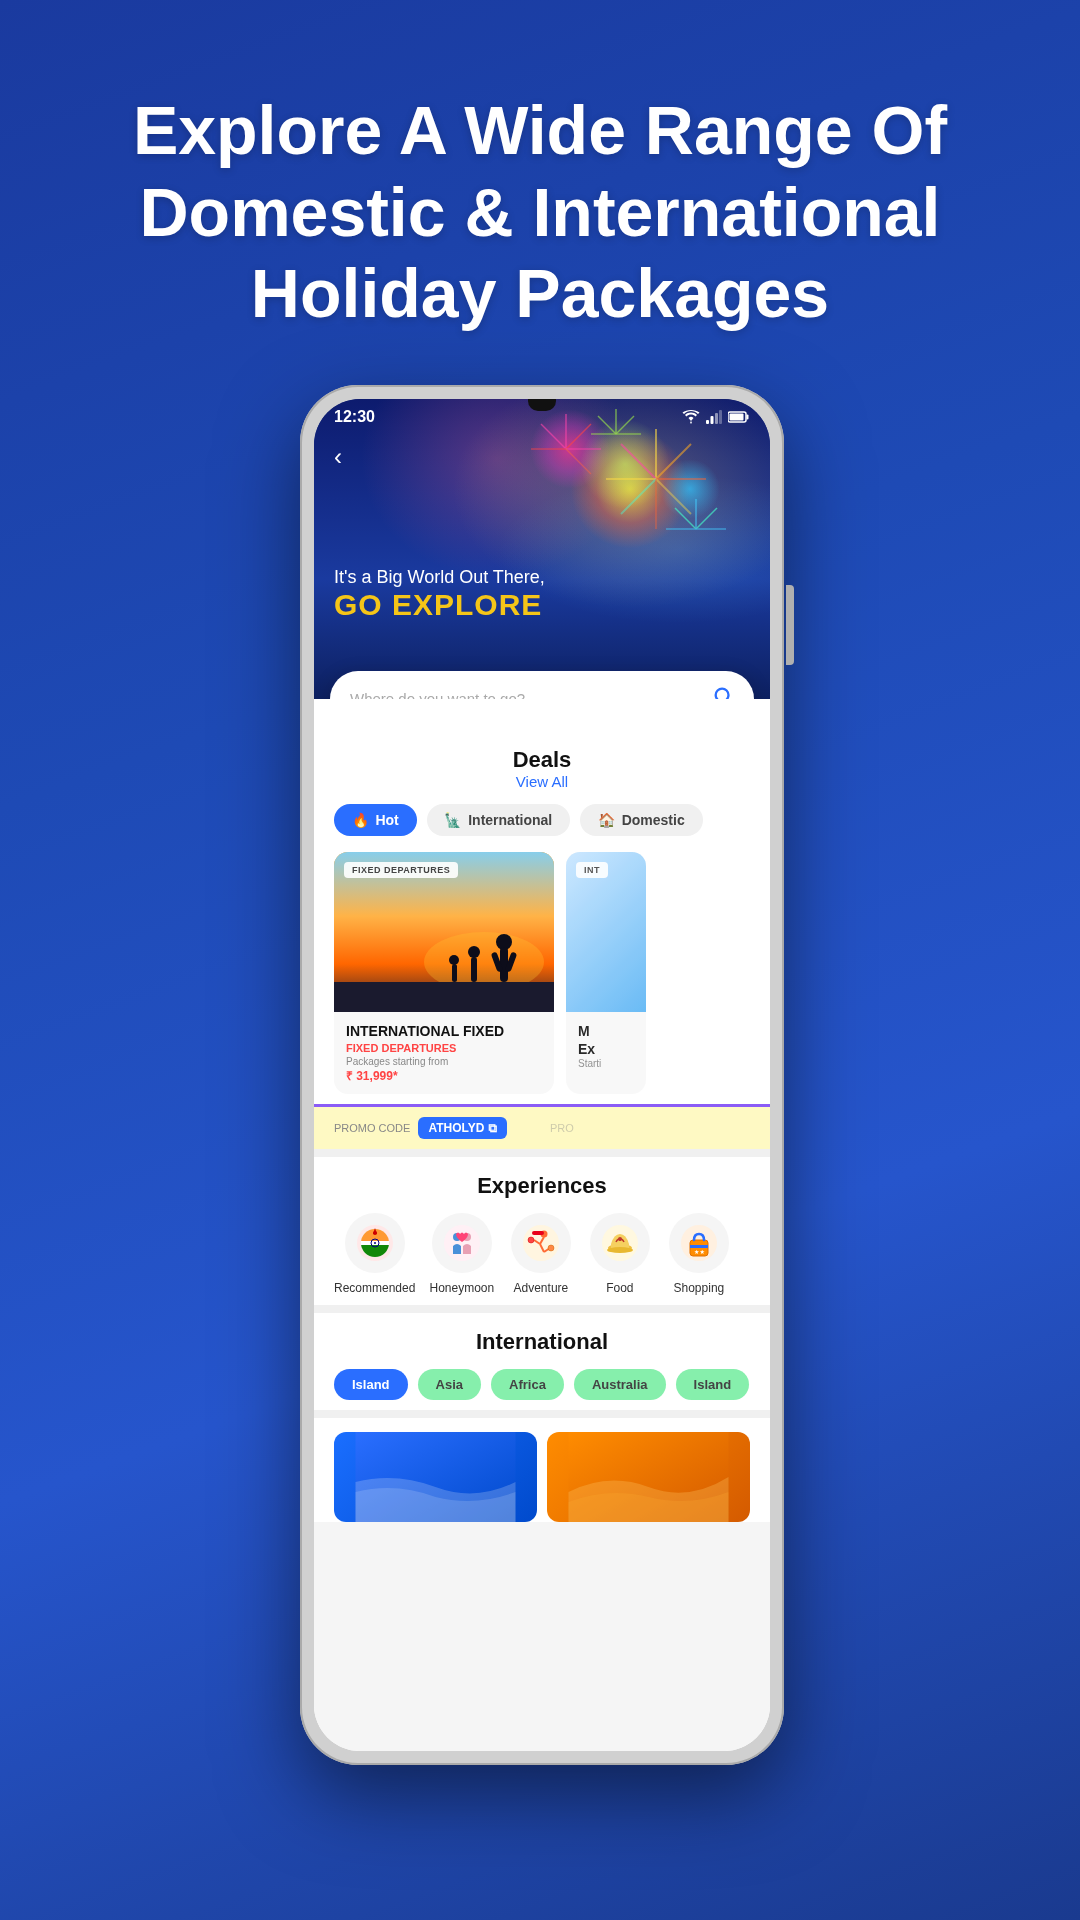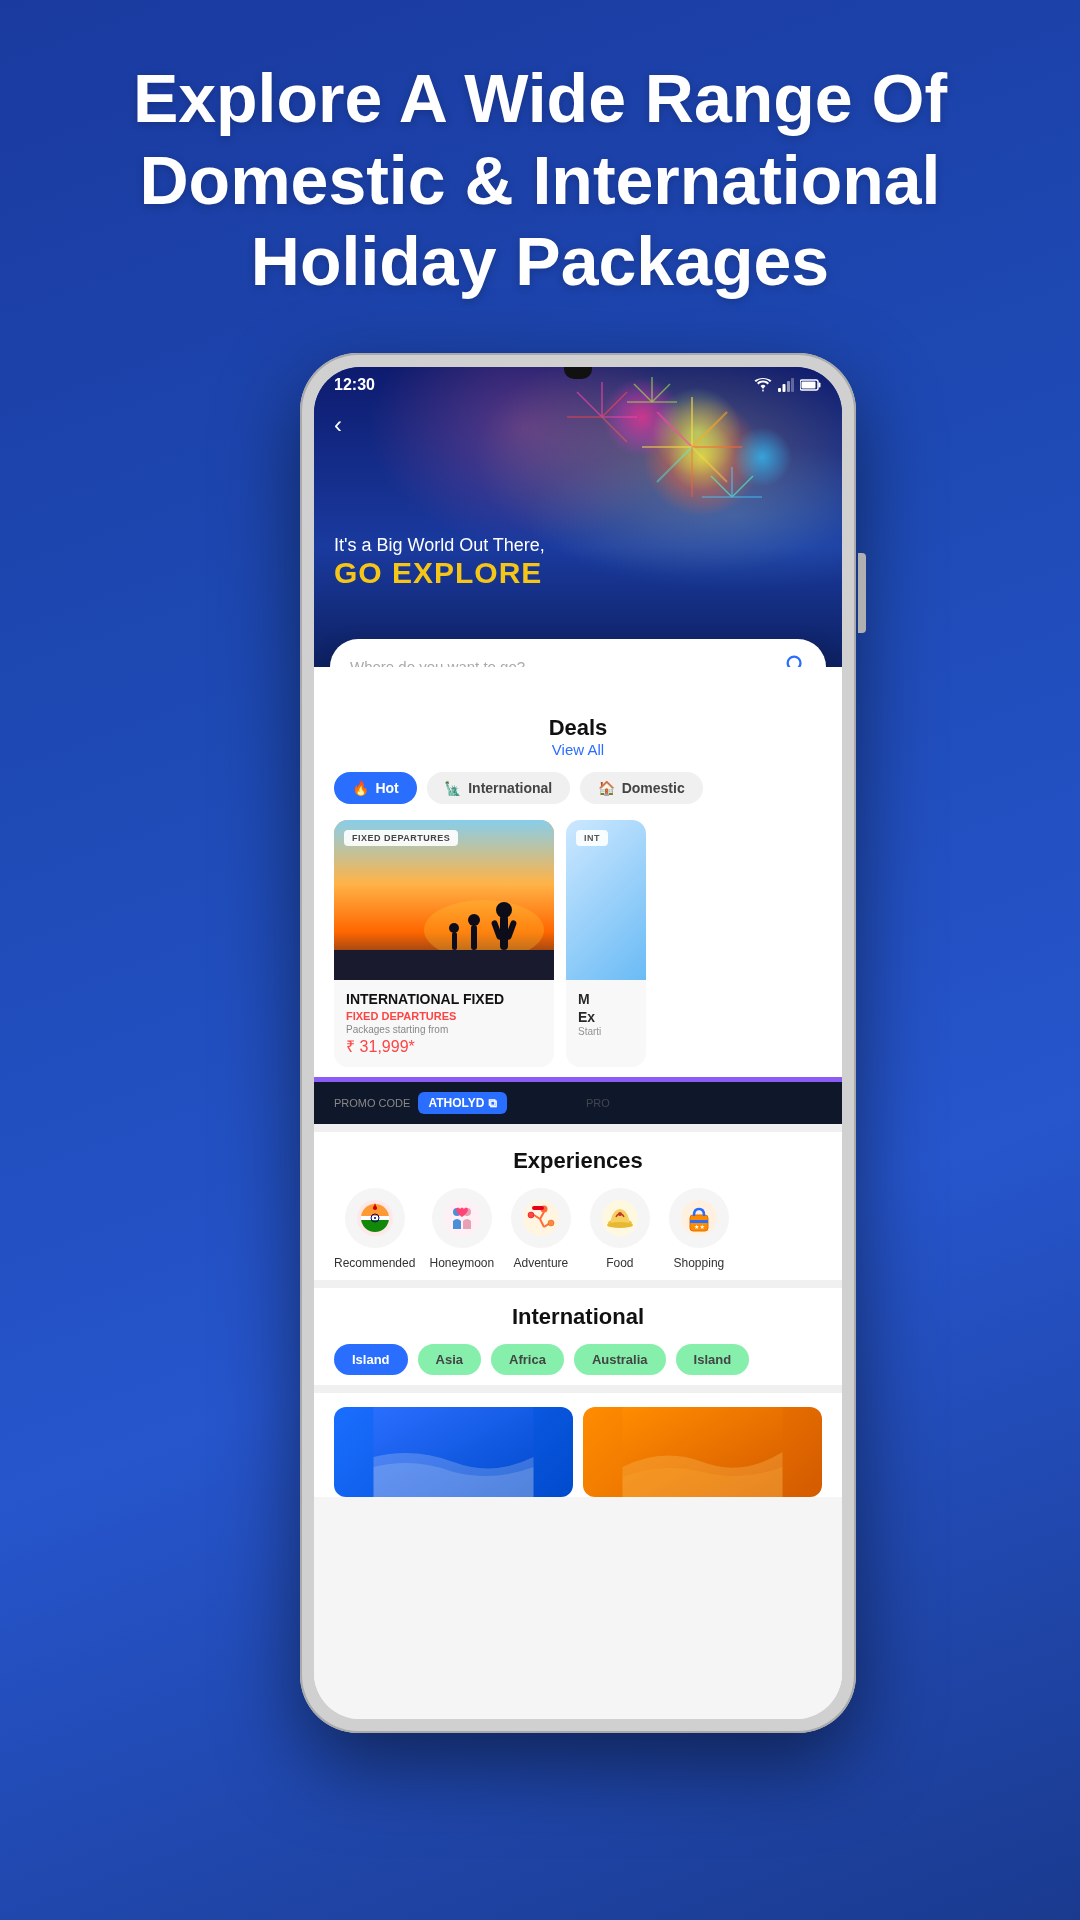--- a/index.html
+++ b/index.html
@@ -32,21 +32,21 @@
 
     
     .phone-wrapper {
       margin-top: 60px;
       position: relative;
       width: 480px;
       height: 1380px;
     }
 
     .phone-outer {
-      width: 556px;
+      width: 484px;
       height: 1380px;
       background: #d0d0d0;
       border-radius: 58px;
       padding: 14px;
       box-shadow: 0 30px 80px rgba(0,0,0,0.5), inset 0 0 0 2px #aaa;
       position: relative;
     }
 
     .phone-inner {
       width: 100%;
@@ -331,32 +331,32 @@
       color: #ff4444;
       margin: 2px 0;
     }
 
     .deal-card-from {
       font-size: 10px;
       color: #888;
     }
 
     .deal-card-price {
-      font-size: 16px;
-      font-weight: 400;
+      font-size: 12px;
+      font-weight: 700;
       color: #ff4444;
     }
 
     
     .promo-section {
-      background: #0f172a;
+      background: #fef9c3;
       padding: 10px 20px;
       display: flex;
       gap: 16px;
-      border-top: 5px solid #8b5cf6;
+      border-top: 3px solid #8b5cf6;
     }
 
     .promo-item {
       display: flex;
       align-items: center;
       gap: 8px;
       flex: 1;
     }
 
     .promo-label {
@@ -486,21 +486,21 @@
       background: #111;
       border-radius: 0 0 10px 10px;
       z-index: 100;
     }
   </style>
 </head>
 <body>
 
 <div style="position:absolute;inset:0;background:linear-gradient(160deg,#1a3a9f 0%,#1e4ab5 35%,#2655cc 65%,#1a3a8f 100%);z-index:0;"></div>
 
-<div class="hero-text" style="position:relative;z-index:1;margin-top:58px;">
+<div class="hero-text" style="position:relative;z-index:1;margin-top:90px;">
   <div class="hero-title">
     <span>Explore A Wide Range Of</span><br>
     <span>Domestic &amp; International</span><br>
     <span>Holiday Packages</span>
   </div>
 </div>
 
 <div class="phone-wrapper" style="position:relative;z-index:1;margin-top:50px;">
   <div class="phone-outer">
     <div class="phone-inner">

